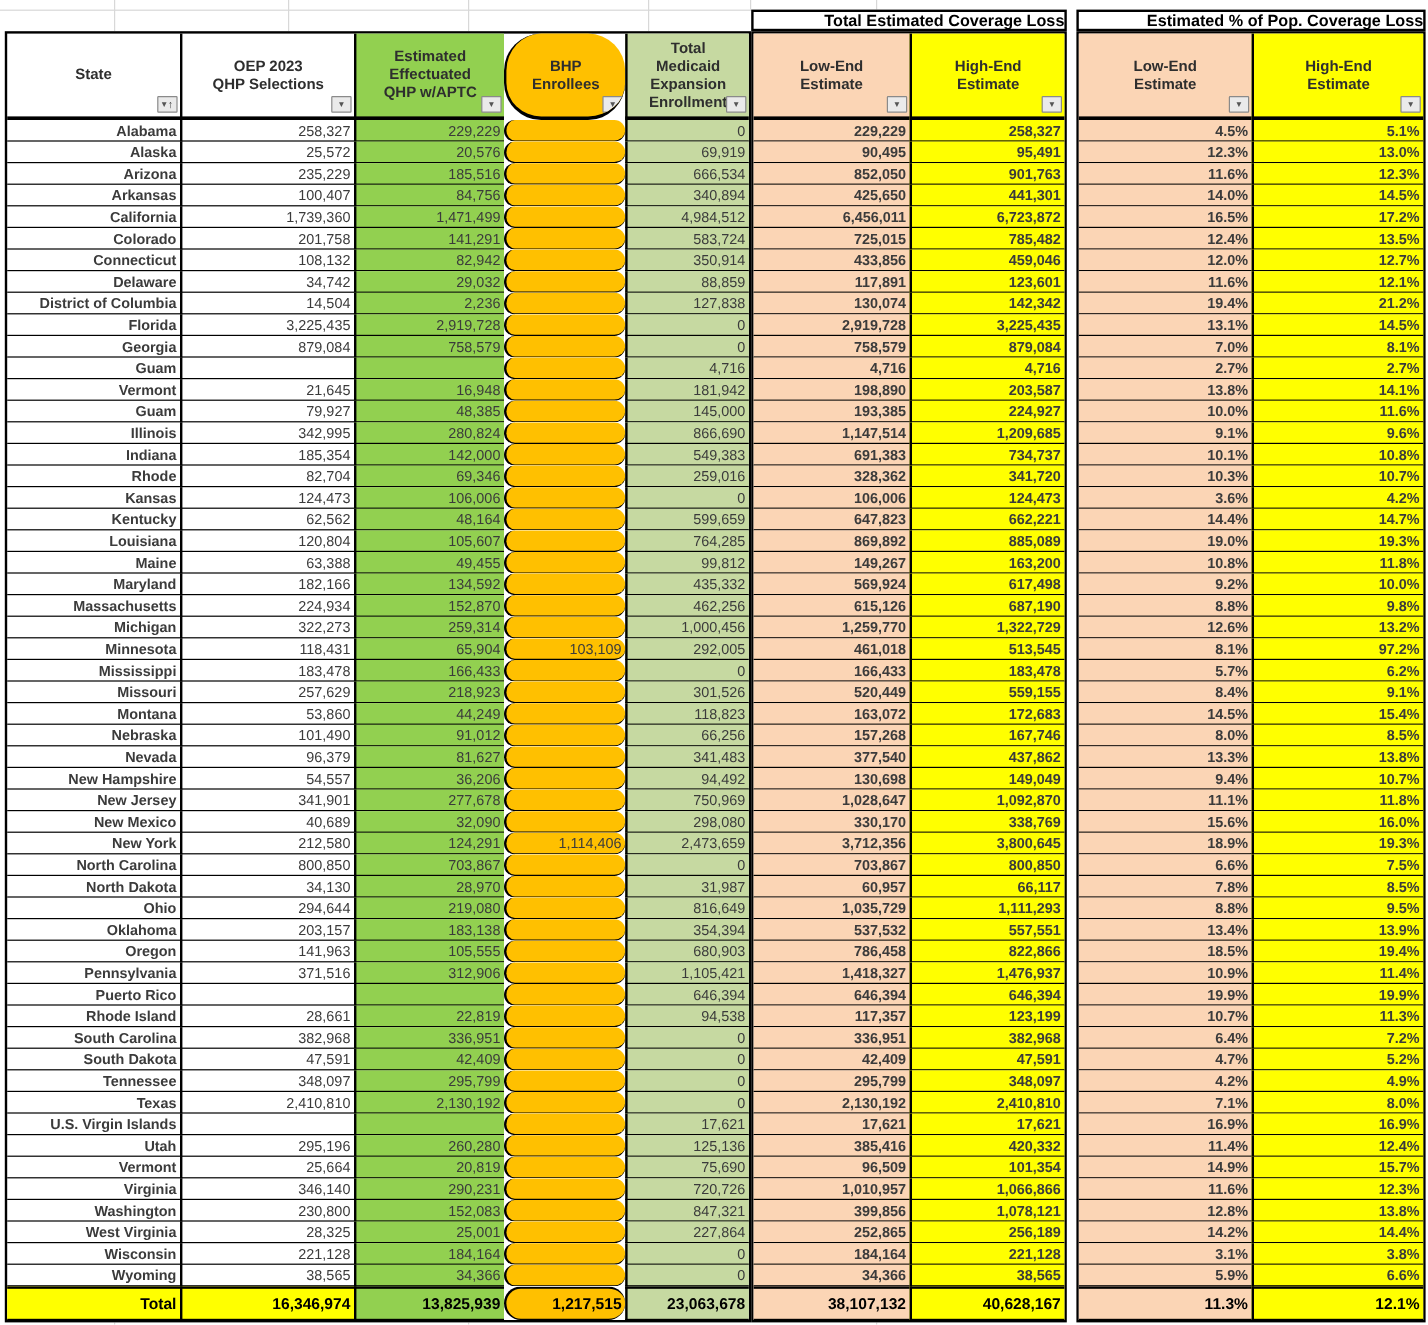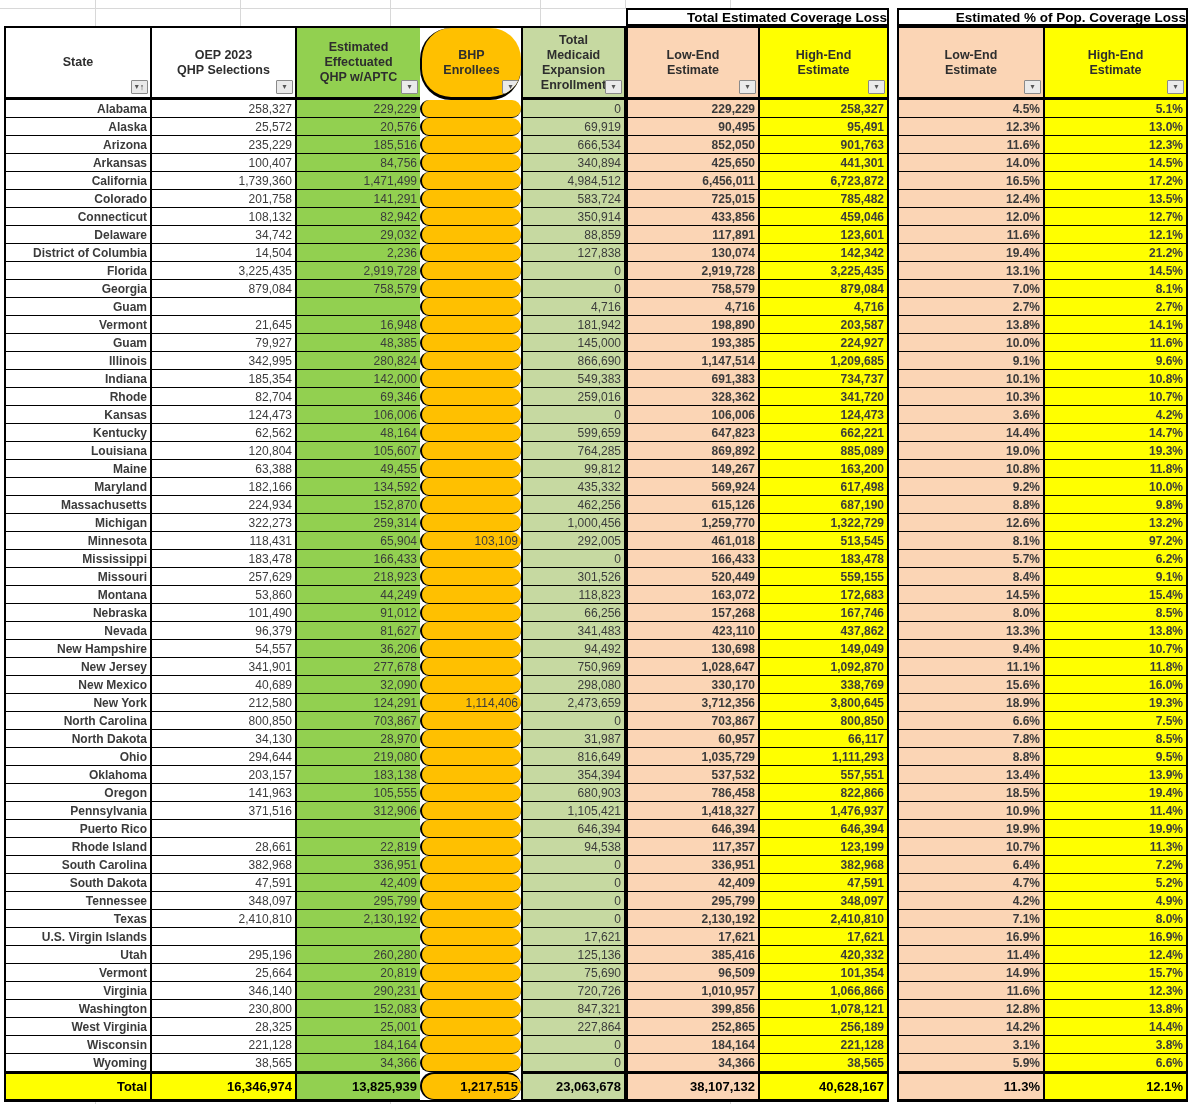--- a/index.html
+++ b/index.html
@@ -449,21 +449,21 @@
       <div class="cell first b bg-peach">461,018</div>
       <div class="cell b bg-yellow">513,545</div>
       <div class="cell first b bg-peach">166,433</div>
       <div class="cell b bg-yellow">183,478</div>
       <div class="cell first b bg-peach">520,449</div>
       <div class="cell b bg-yellow">559,155</div>
       <div class="cell first b bg-peach">163,072</div>
       <div class="cell b bg-yellow">172,683</div>
       <div class="cell first b bg-peach">157,268</div>
       <div class="cell b bg-yellow">167,746</div>
-      <div class="cell first b bg-peach">423,110</div>
+      <div class="cell first b bg-peach">377,540</div>
       <div class="cell b bg-yellow">437,862</div>
       <div class="cell first b bg-peach">130,698</div>
       <div class="cell b bg-yellow">149,049</div>
       <div class="cell first b bg-peach">1,028,647</div>
       <div class="cell b bg-yellow">1,092,870</div>
       <div class="cell first b bg-peach">330,170</div>
       <div class="cell b bg-yellow">338,769</div>
       <div class="cell first b bg-peach">3,712,356</div>
       <div class="cell b bg-yellow">3,800,645</div>
       <div class="cell first b bg-peach">703,867</div>

